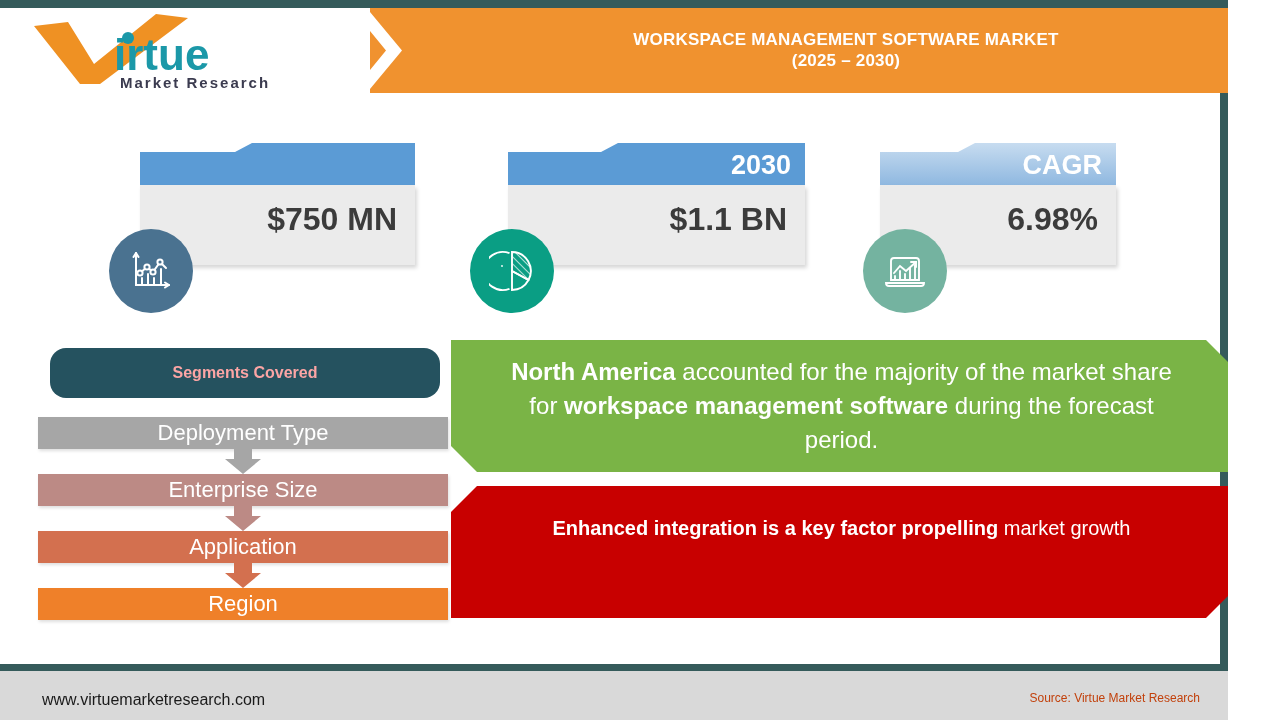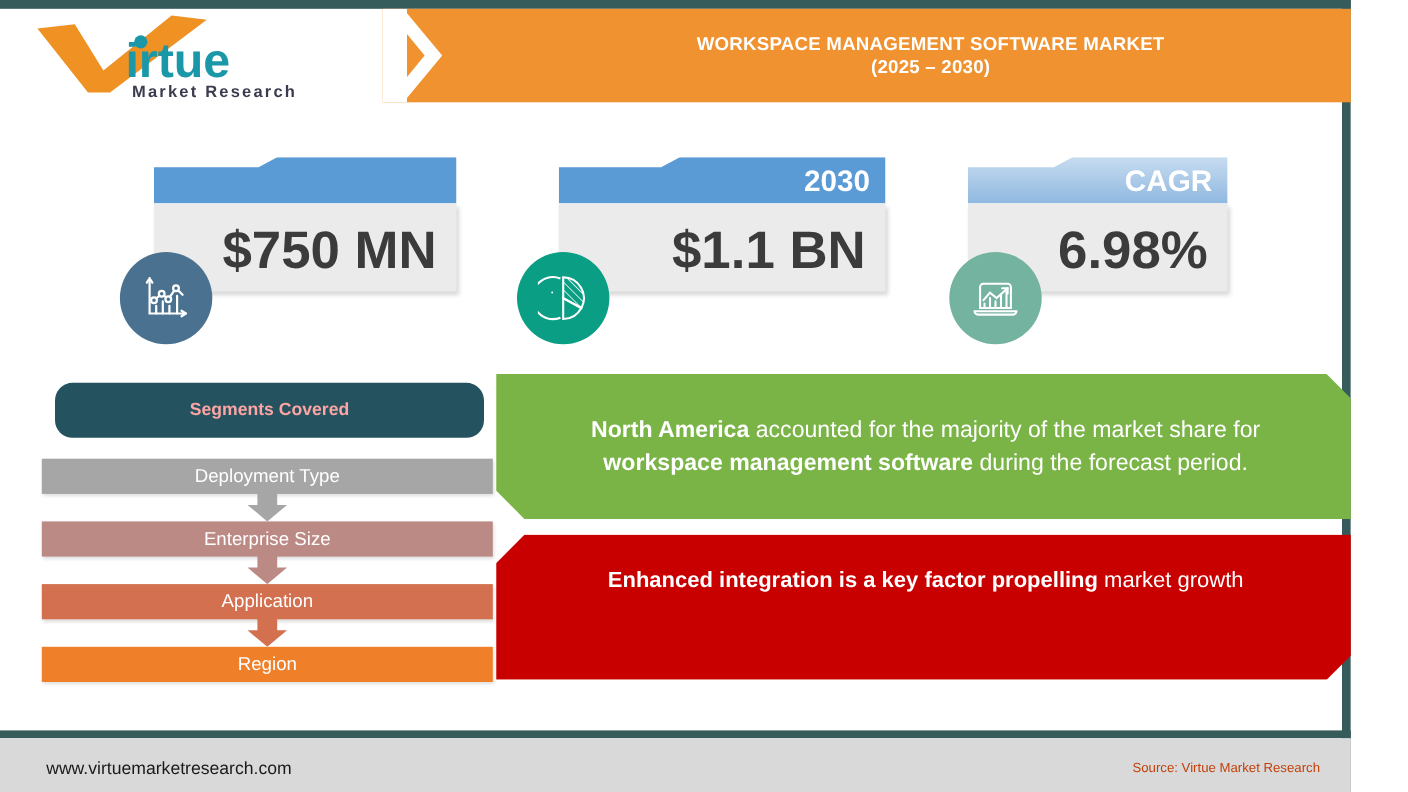--- a/index.html
+++ b/index.html
@@ -96,21 +96,21 @@
   }
   .stat-head span { position: relative; }
 
   .stat-body {
     position: absolute;
     left: 0; top: 42px;
     width: 100%; height: 80px;
     background: #ebebeb;
     color: #3b3b3b;
     font-weight: bold;
-    font-size: 48px;
+    font-size: 32px;
     text-align: right;
     box-sizing: border-box;
     padding: 16px 18px 0 0;
     box-shadow: 2px 3px 4px rgba(0,0,0,0.16);
   }
 
   .stat-icon {
     position: absolute;
     border-radius: 50%;
     width: 84px; height: 84px;
@@ -132,21 +132,21 @@
     font-size: 16px;
     display: flex;
     align-items: center;
     justify-content: center;
   }
   .segment-row {
     position: absolute;
     left: 38px;
     width: 410px; height: 32px;
     color: #ffffff;
-    font-size: 17px;
+    font-size: 22px;
     display: flex;
     align-items: center;
     justify-content: center;
     box-shadow: 1px 2px 3px rgba(0,0,0,0.13);
   }
   .segment-arrow {
     position: absolute;
     left: 225px;
     width: 36px; height: 26px;
   }
@@ -159,21 +159,21 @@
     align-items: center;
     justify-content: center;
     color: #ffffff;
     text-align: center;
   }
   .callout-green {
     left: 451px; top: 340px;
     width: 781px; height: 132px;
     background: #7ab446;
     padding: 2px 48px;
-    font-size: 21px;
+    font-size: 24px;
     line-height: 1.42;
     -webkit-clip-path: polygon(0 0, calc(100% - 26px) 0, 100% 26px, 100% 100%, 26px 100%, 0 calc(100% - 26px));
     clip-path: polygon(0 0, calc(100% - 26px) 0, 100% 26px, 100% 100%, 26px 100%, 0 calc(100% - 26px));
   }
   .callout-red {
     left: 451px; top: 486px;
     width: 781px; height: 132px;
     background: #c80000;
     padding: 4px 40px;
     font-size: 20px;

